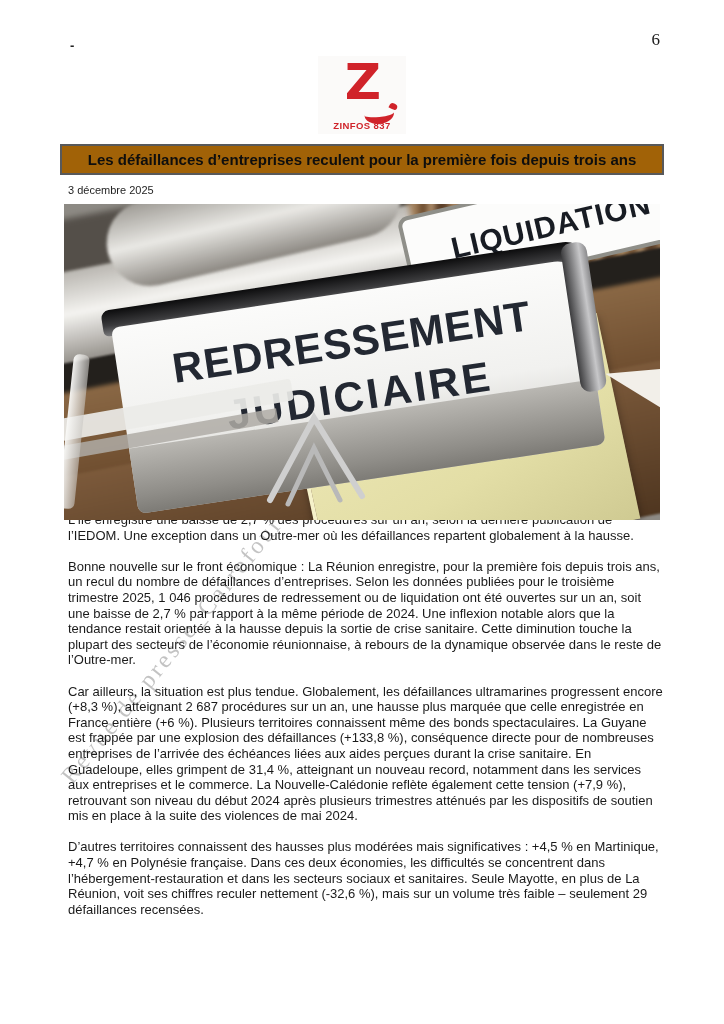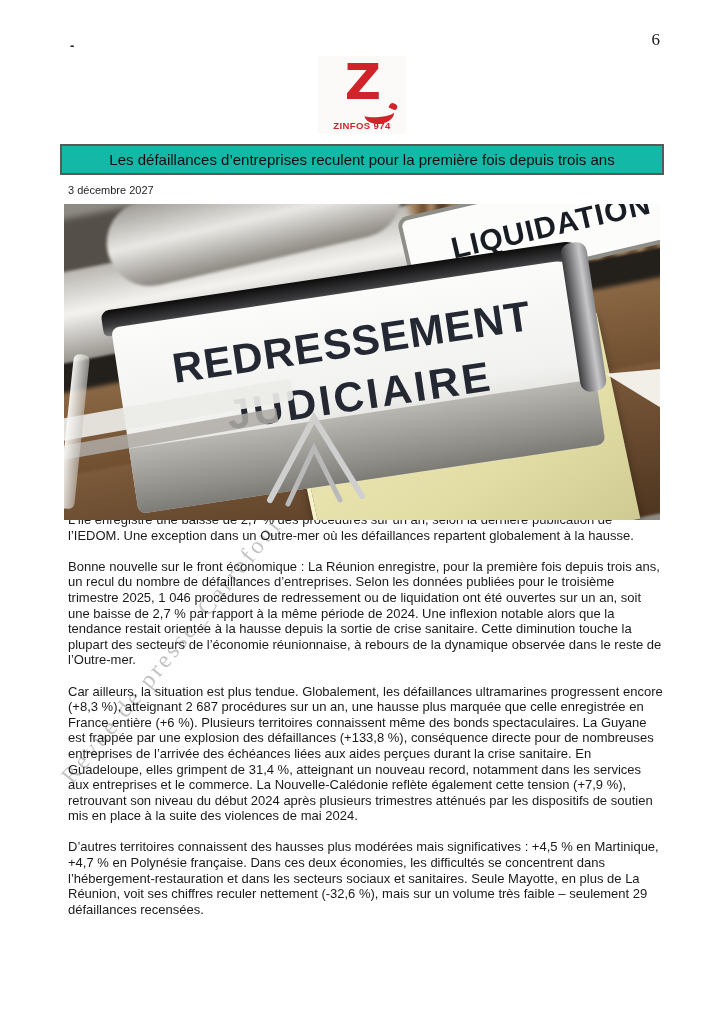--- a/index.html
+++ b/index.html
@@ -15,22 +15,22 @@
   .logo-z{font-family:"DejaVu Sans",sans-serif;font-weight:900;font-size:50px;line-height:48px;
           color:#d0232a;letter-spacing:-2px;margin-top:2px;}
   .pepper{position:absolute;left:46px;top:46px;width:30px;height:15px;
           border-bottom:7px solid #d0232a;border-radius:0 0 16px 16px / 0 0 11px 11px;
           transform:rotate(-6deg);}
   .pepper::after{content:"";position:absolute;right:-4px;top:3px;width:8px;height:6px;
           background:#d0232a;border-radius:50% 50% 50% 0;transform:rotate(35deg);}
   .logo-brand{font-size:9.5px;font-weight:bold;color:#d0232a;letter-spacing:.4px;margin-top:14px;}
 
   .title-box{position:absolute;left:60px;top:144px;width:600px;height:27px;
-             border:2px solid #58595b;background:#14b8a6;display:flex;align-items:center;
-             justify-content:center;font-size:15px;font-weight:normal;color:#0e0e0e;z-index:3;}
+             border:2px solid #58595b;background:#a16207;display:flex;align-items:center;
+             justify-content:center;font-size:15px;font-weight:bold;color:#0e0e0e;z-index:3;}
   .date{position:absolute;left:68px;top:184px;font-size:11px;color:#1f1f1f;z-index:3;}
 
   .watermark{position:absolute;left:56px;top:772px;transform:rotate(-51deg);transform-origin:0 0;
              font-family:"Liberation Serif",serif;font-size:24px;letter-spacing:3px;
              color:rgba(112,112,112,.42);white-space:nowrap;z-index:1;}
 
   
   .photo{position:absolute;left:64px;top:204px;width:596px;height:316px;overflow:hidden;
          background:#8d8a84;z-index:3;}
   .photo *{position:absolute;}
@@ -86,28 +86,28 @@
 <body>
 
 <div class="page">
 
   <span class="hdr-dash">-</span>
   <span class="page-num">6</span>
 
   <div class="logo">
     <div class="logo-z">Z</div>
     <div class="pepper"></div>
-    <div class="logo-brand">ZINFOS 974</div>
+    <div class="logo-brand">ZINFOS 837</div>
   </div>
 
   <div class="title-box">
     <span>Les défaillances d’entreprises reculent pour la première fois depuis trois ans</span>
   </div>
 
-  <div class="date">3 décembre 2027</div>
+  <div class="date">3 décembre 2025</div>
 
   <div class="watermark">Revue de presse_Carrefour des En</div>
 
   <div class="photo">
     <div class="b1"></div>
     <div class="b2"></div>
     <div class="b6"></div>
     <div class="b3"></div>
     <div class="b4"></div>
     <div class="b5"></div>

